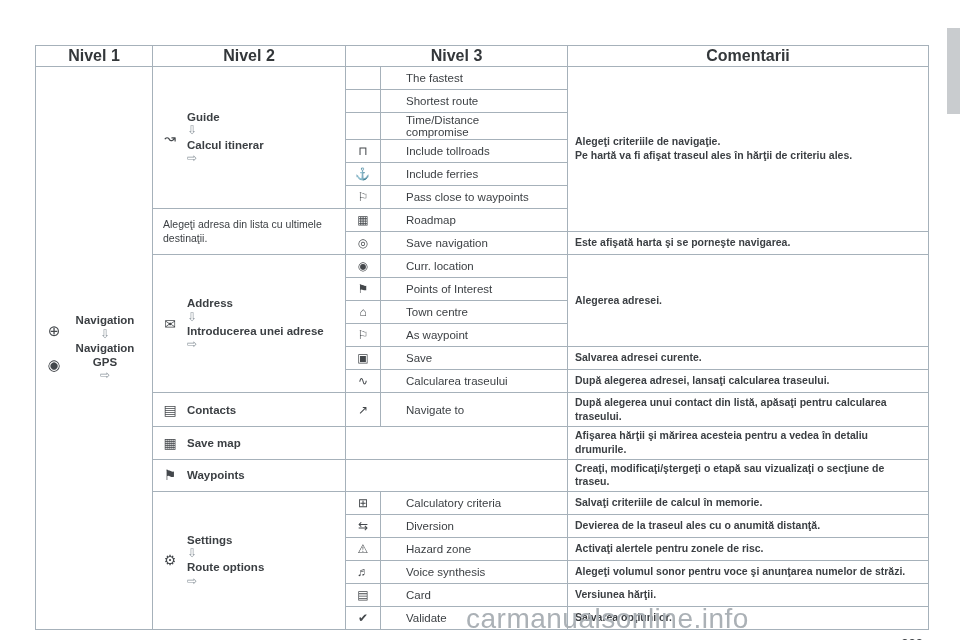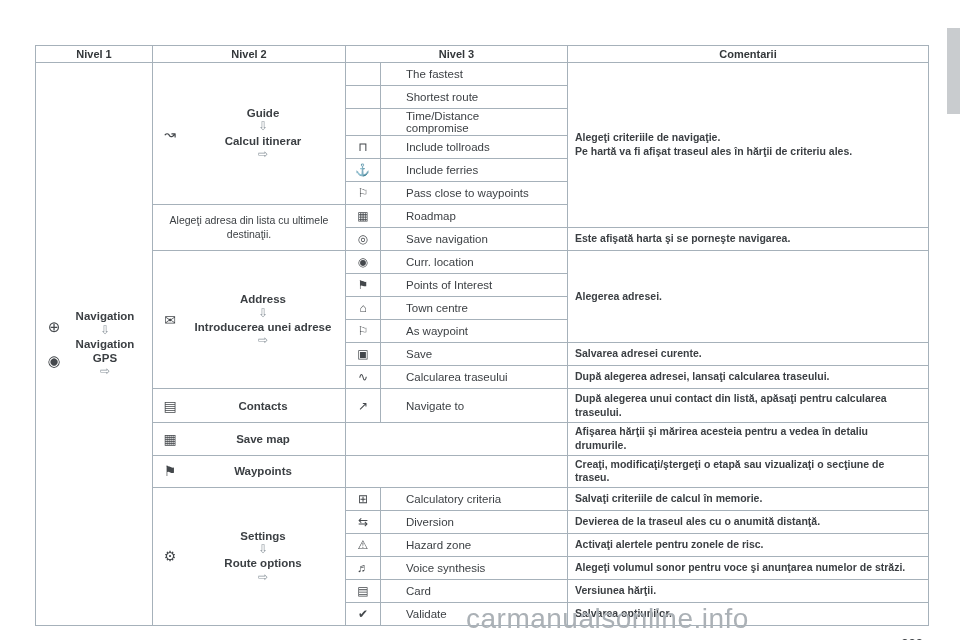--- a/index.html
+++ b/index.html
@@ -13,34 +13,34 @@
     overflow: hidden;
   }
   table.menu-table {
     position: absolute; left: 35px; top: 45px;
     border-collapse: collapse; table-layout: fixed;
     width: 893px;
   }
   col.c1 { width: 117px; } col.c2 { width: 193px; } col.c3 { width: 35px; }
   col.c4 { width: 187px; } col.c5 { width: 361px; }
   th, td { border: 1px solid #a6b1ba; vertical-align: middle; }
-  th { height: 17px; font-size: 11px; padding: 1px 4px; color: #33373a; text-align: center; font-weight: bold; }
+  th { height: 17px; font-size: 16px; padding: 1px 4px; color: #33373a; text-align: center; font-weight: bold; }
   tbody tr { height: 23px; }
   tbody tr.tall { height: 34px; }
   tbody tr.mid { height: 25px; }
   td.lb3 { font-size: 11.5px; padding: 1px 25px; text-align: left; }
   td.ic3 { text-align: center; font-size: 12px; padding: 0; color: #44484c; }
   td.cmt { font-size: 10.5px; padding: 2px 7px; line-height: 1.3; text-align: left; font-weight: bold; }
   td.lvl2 { padding: 2px 0; }
-  td.note { font-size: 10.5px; text-align: center; padding: 9px 10px; line-height: 1.3; }
+  td.note { font-size: 10.5px; text-align: left; padding: 9px 10px; line-height: 1.3; }
   .bold { font-weight: bold; font-size: 11.5px; line-height: 1.25; }
   .arrow { color: #8e979e; font-size: 12px; line-height: 1.1; }
   .grp { display: flex; align-items: center; }
   .grp .ic { flex: 0 0 34px; width: 34px; text-align: center; font-size: 14px; color: #44484c; }
-  .grp-text { flex: 1; text-align: center; padding-right: 6px; }
+  .grp-text { flex: 1; padding-right: 6px; }
   .lvl1-wrap { display: flex; align-items: center; }
   .lvl1-icons { flex: 0 0 34px; display: flex; flex-direction: column; gap: 16px; align-items: center; font-size: 15px; color: #44484c; }
   .lvl1-text { flex: 1; text-align: center; padding-right: 12px; }
   .side-tab { position: absolute; right: 0; top: 28px; width: 13px; height: 86px; background: #c9cccf; }
   .watermark { position: absolute; left: 418px; top: 603px; font-size: 28px; color: #abb1b6; letter-spacing: 0.5px; margin-left: 48px; }
   .page-number { position: absolute; right: 37px; top: 596px; font-size: 13px; font-weight: bold; color: #3b3f43; margin-top: 40px; }
 </style>
 </head>
 <body>
 

